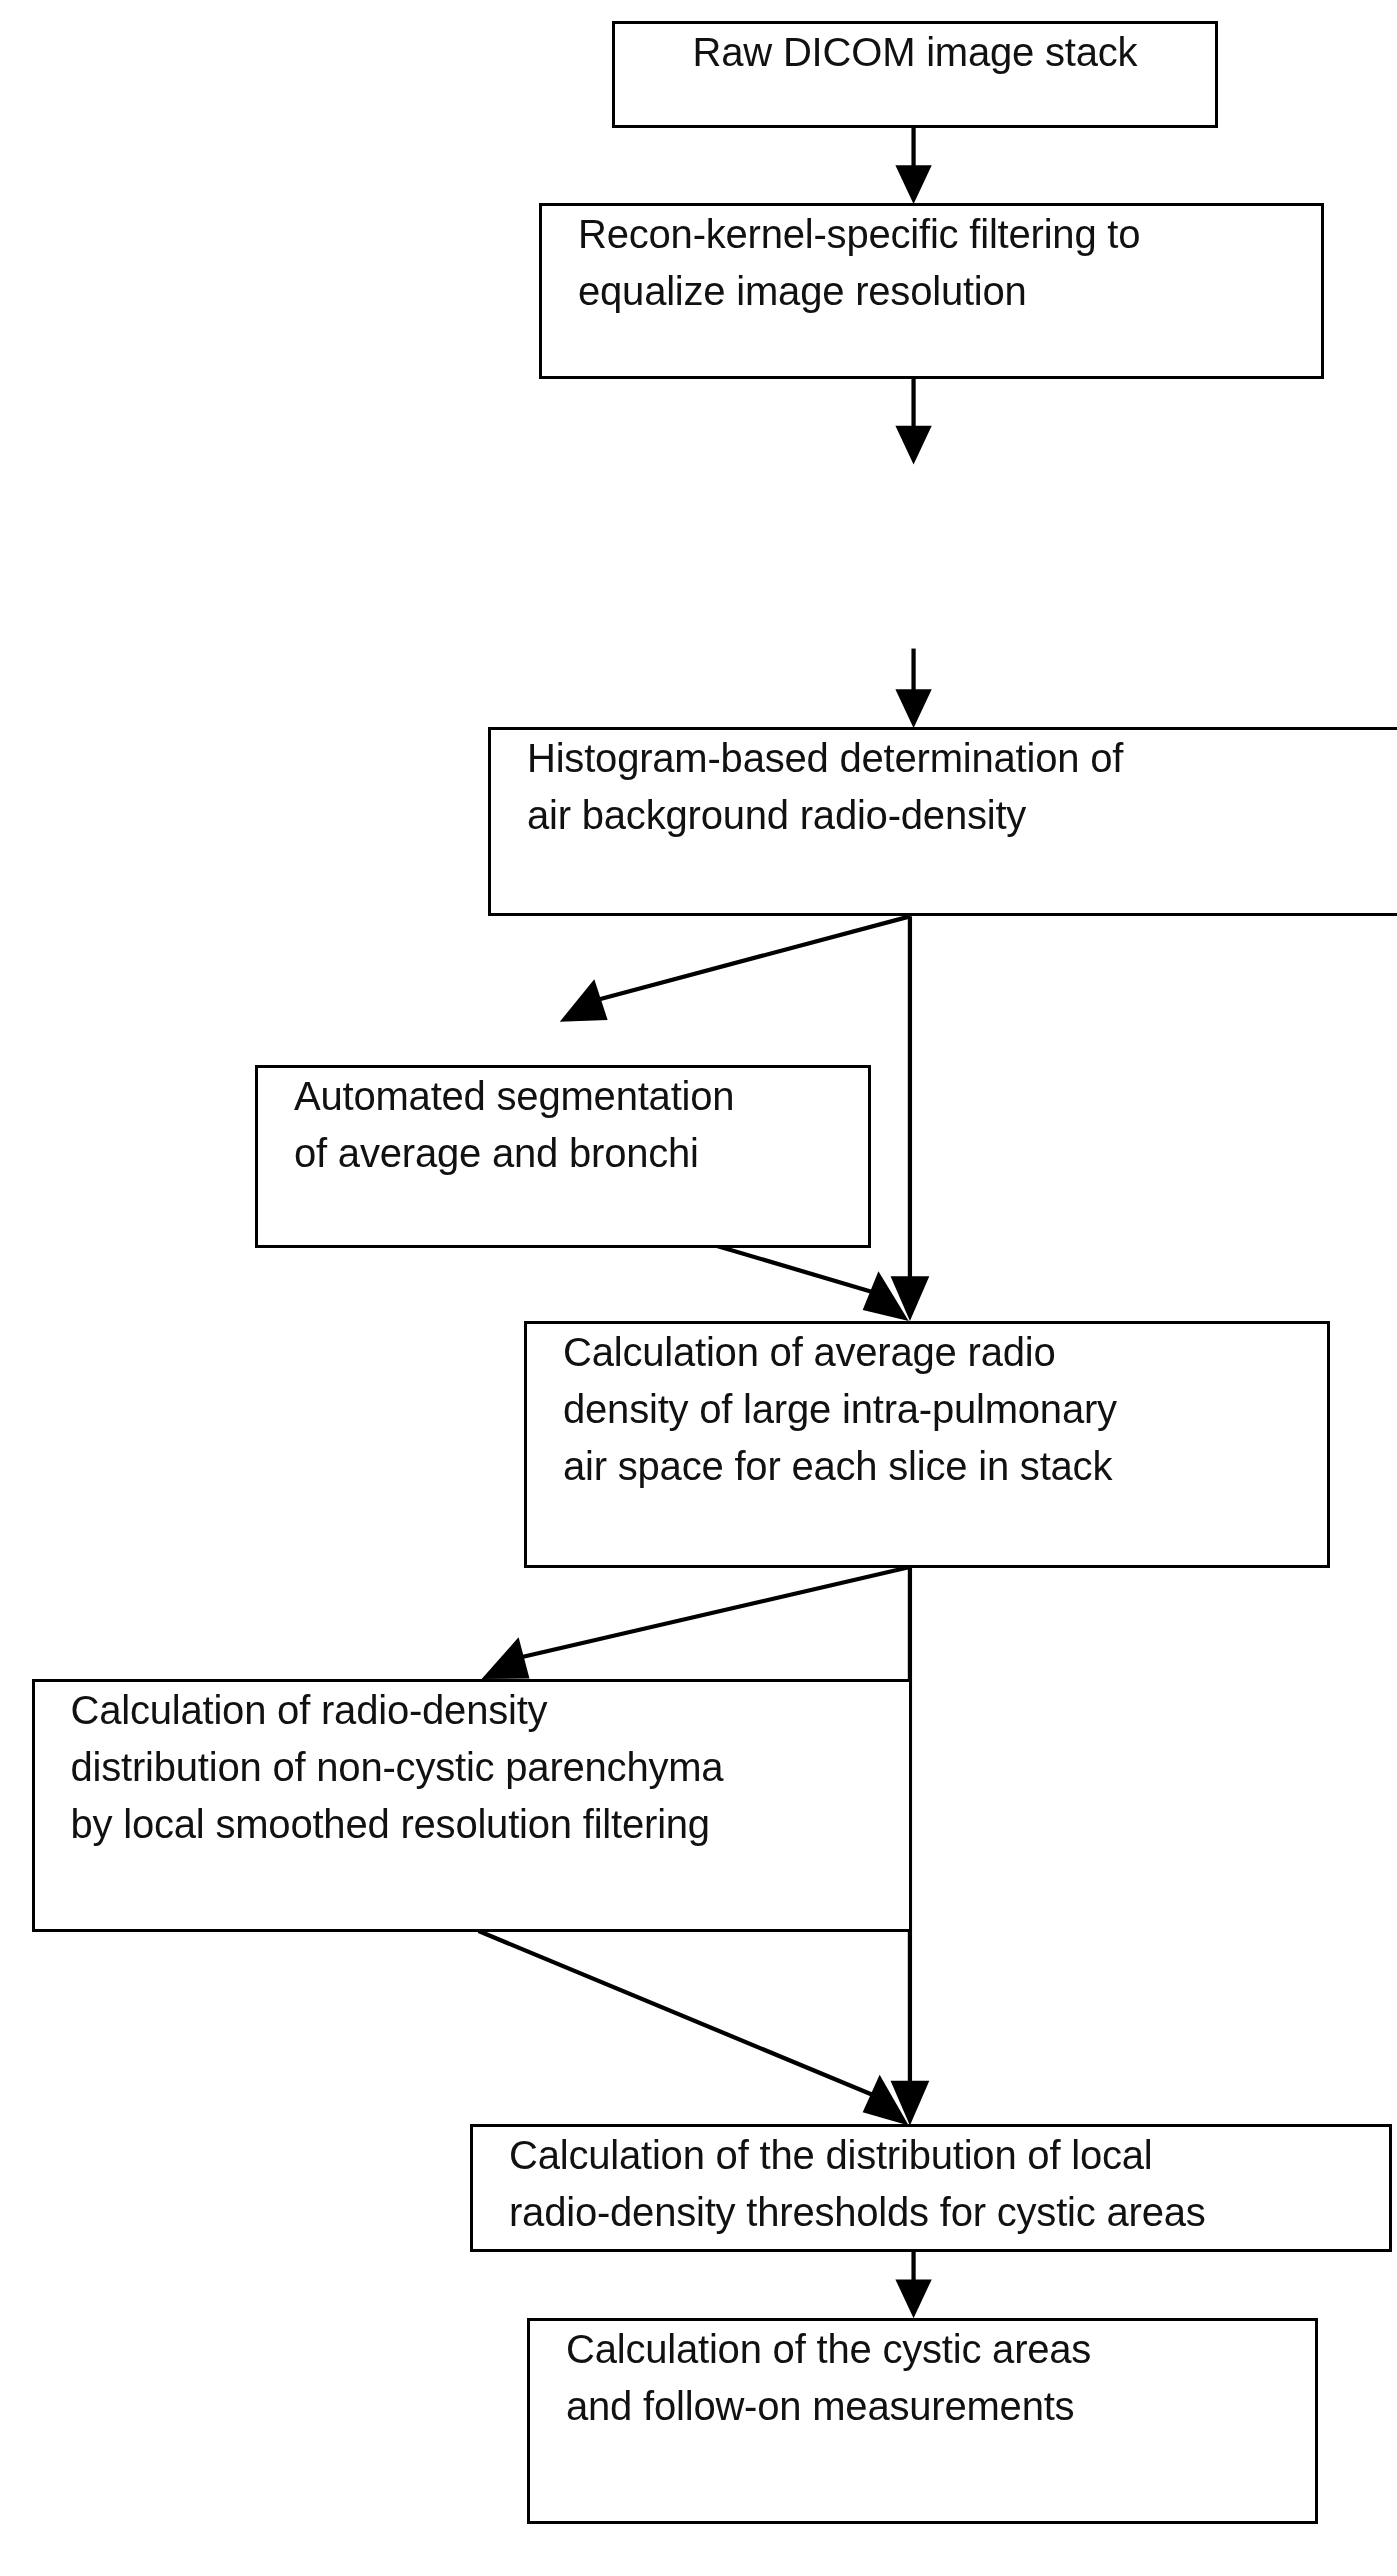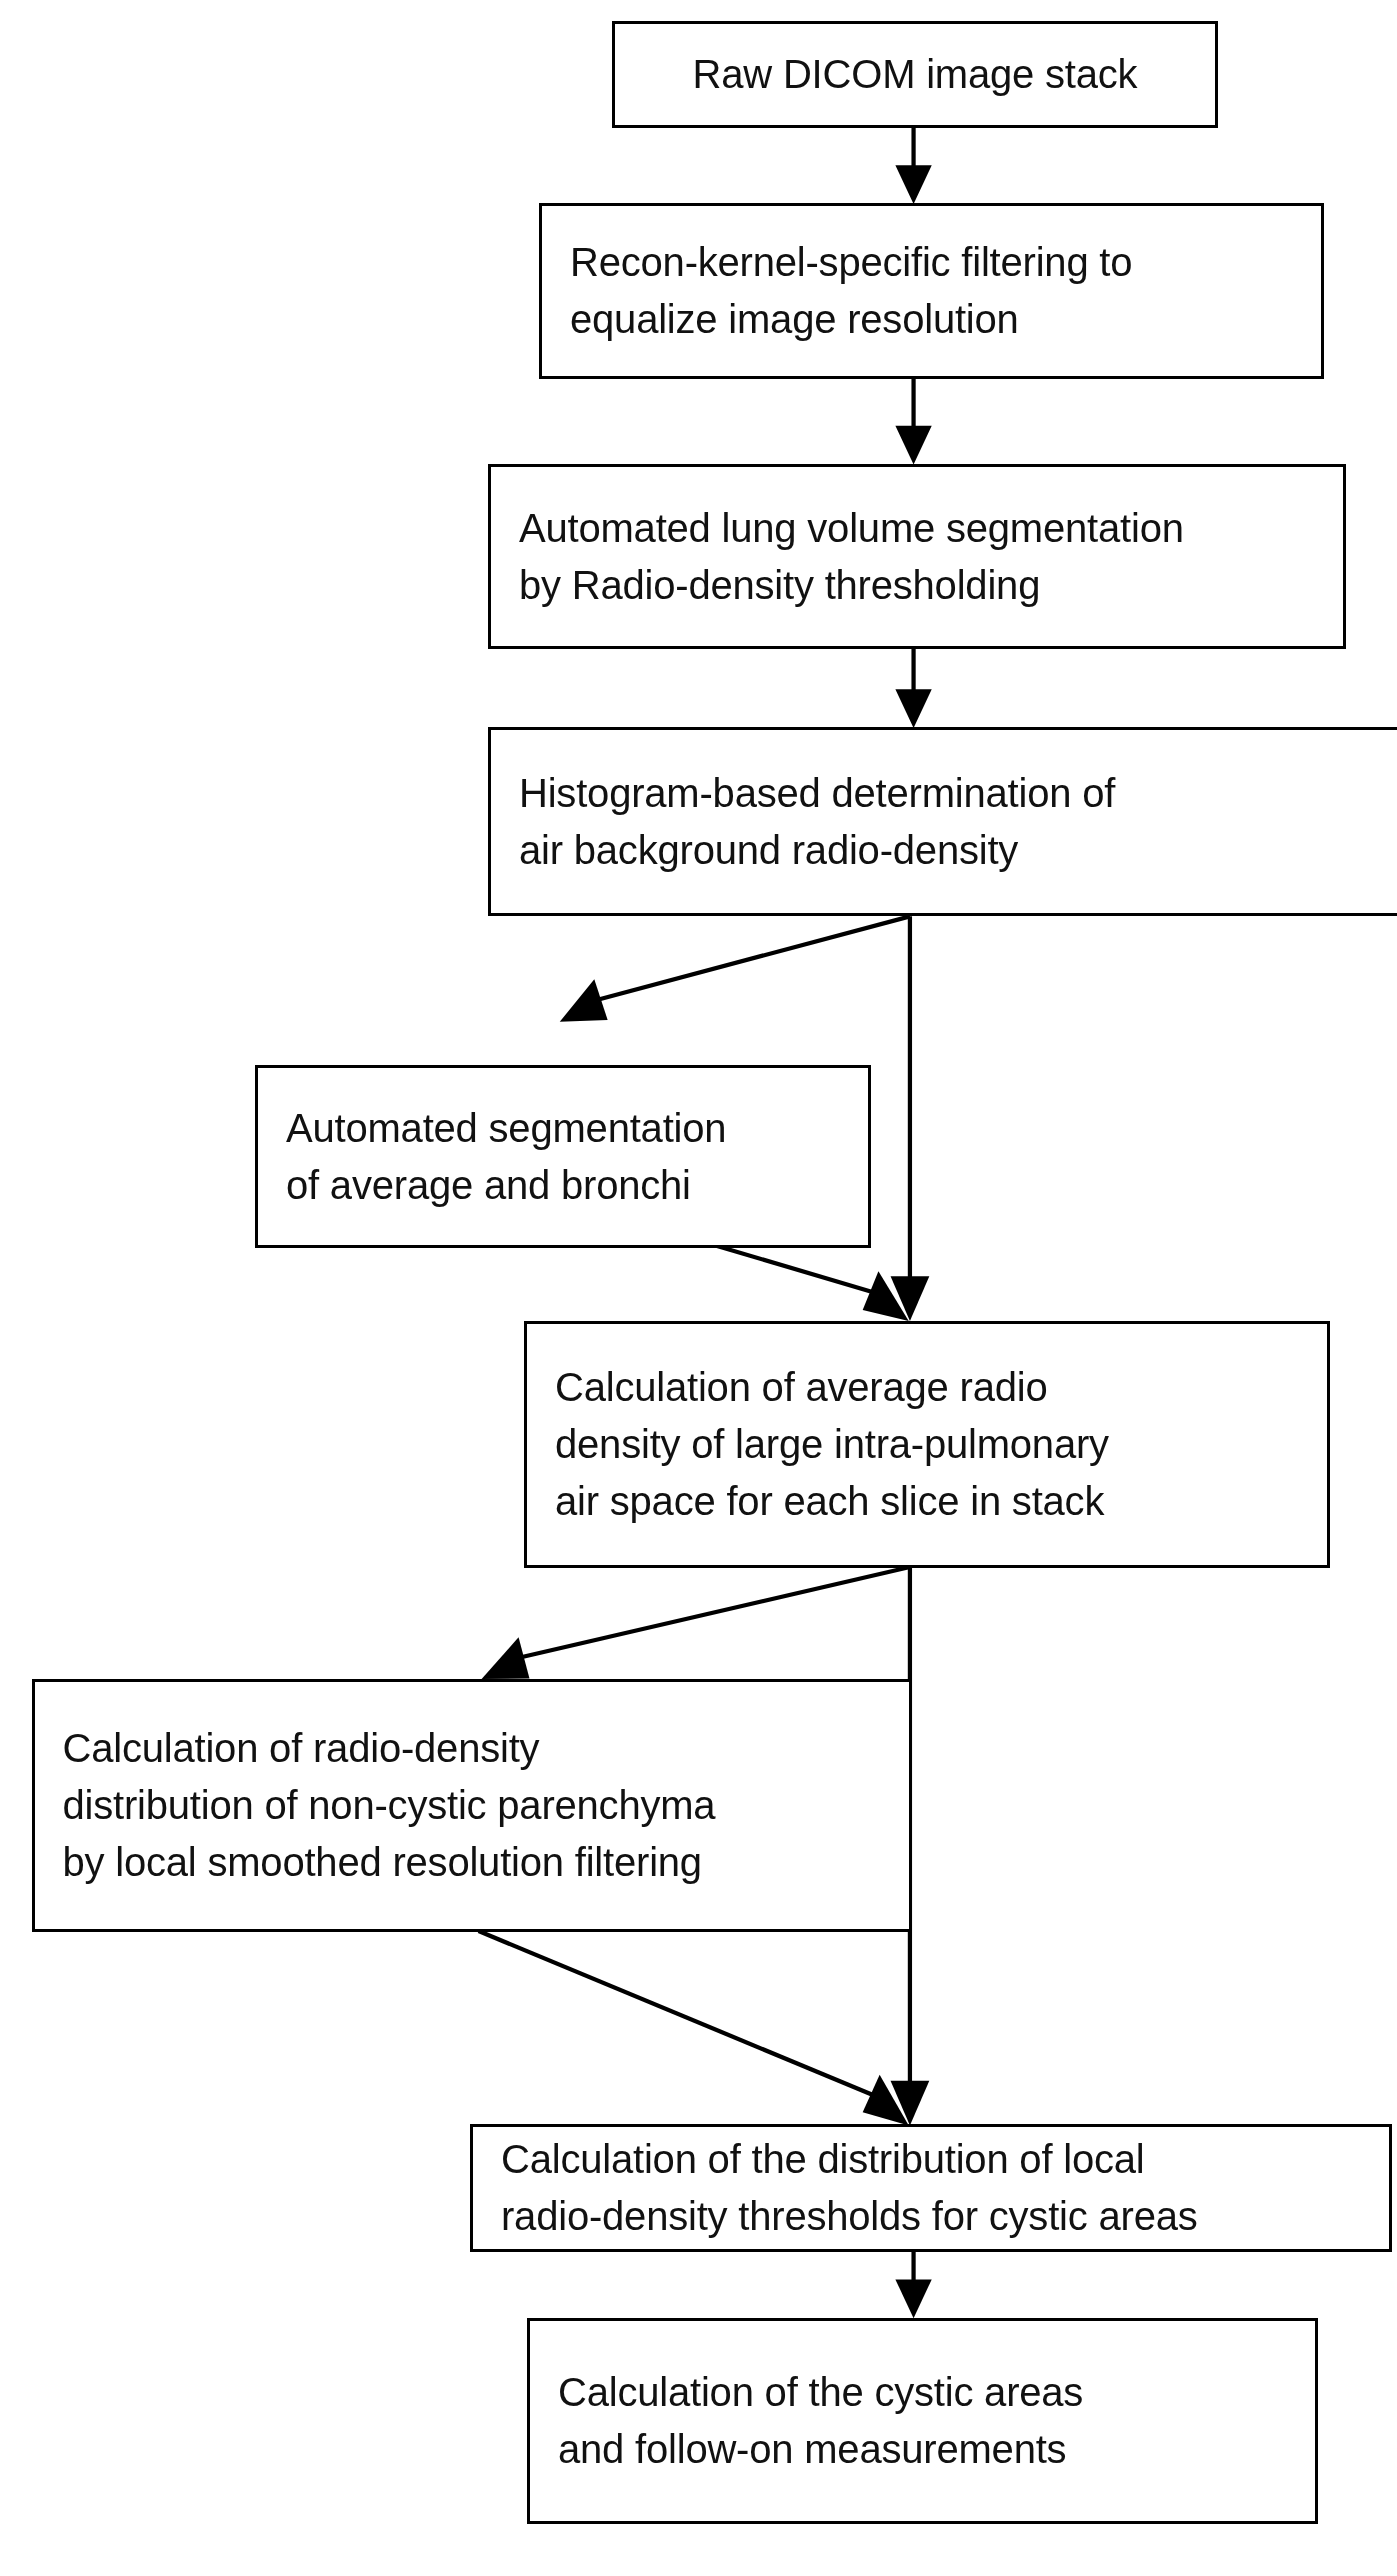--- a/index.html
+++ b/index.html
@@ -16,23 +16,23 @@
     font-family: "Liberation Sans", "DejaVu Sans", sans-serif;
     overflow: hidden;
   }
   .node {
     position: absolute;
     box-sizing: border-box;
     border: 3px solid #000000;
     background: #ffffff;
     display: flex;
     flex-direction: column;
-    justify-content: center;
+    justify-content: flex-start;
     align-items: flex-start;
-    padding: 0 28px;
+    padding: 0 36px;
     z-index: 2;
   }
   .node .line {
     display: block;
     color: #111111;
     font-size: 40px;
     line-height: 1.42;
     white-space: nowrap;
     letter-spacing: -0.2px;
   }
@@ -113,24 +113,20 @@
 
   <div class="node center" style="left:612px; top:21px; width:606px; height:107px;">
     <span class="line">Raw DICOM image stack</span>
   </div>
 
   <div class="node" style="left:539px; top:203px; width:785px; height:176px;">
     <span class="line">Recon-kernel-specific filtering to</span>
     <span class="line">equalize image resolution</span>
   </div>
 
-  <div class="node" style="left:488px; top:464px; width:858px; height:185px;">
-    <span class="line">Automated lung volume segmentation</span>
-    <span class="line">by Radio-density thresholding</span>
-  </div>
 
   <div class="node" style="left:488px; top:727px; width:946px; height:189px;">
     <span class="line">Histogram-based determination of</span>
     <span class="line">air background radio-density</span>
   </div>
 
   <div class="node" style="left:255px; top:1065px; width:616px; height:183px;">
     <span class="line">Automated segmentation</span>
     <span class="line">of average and bronchi</span>
   </div>

